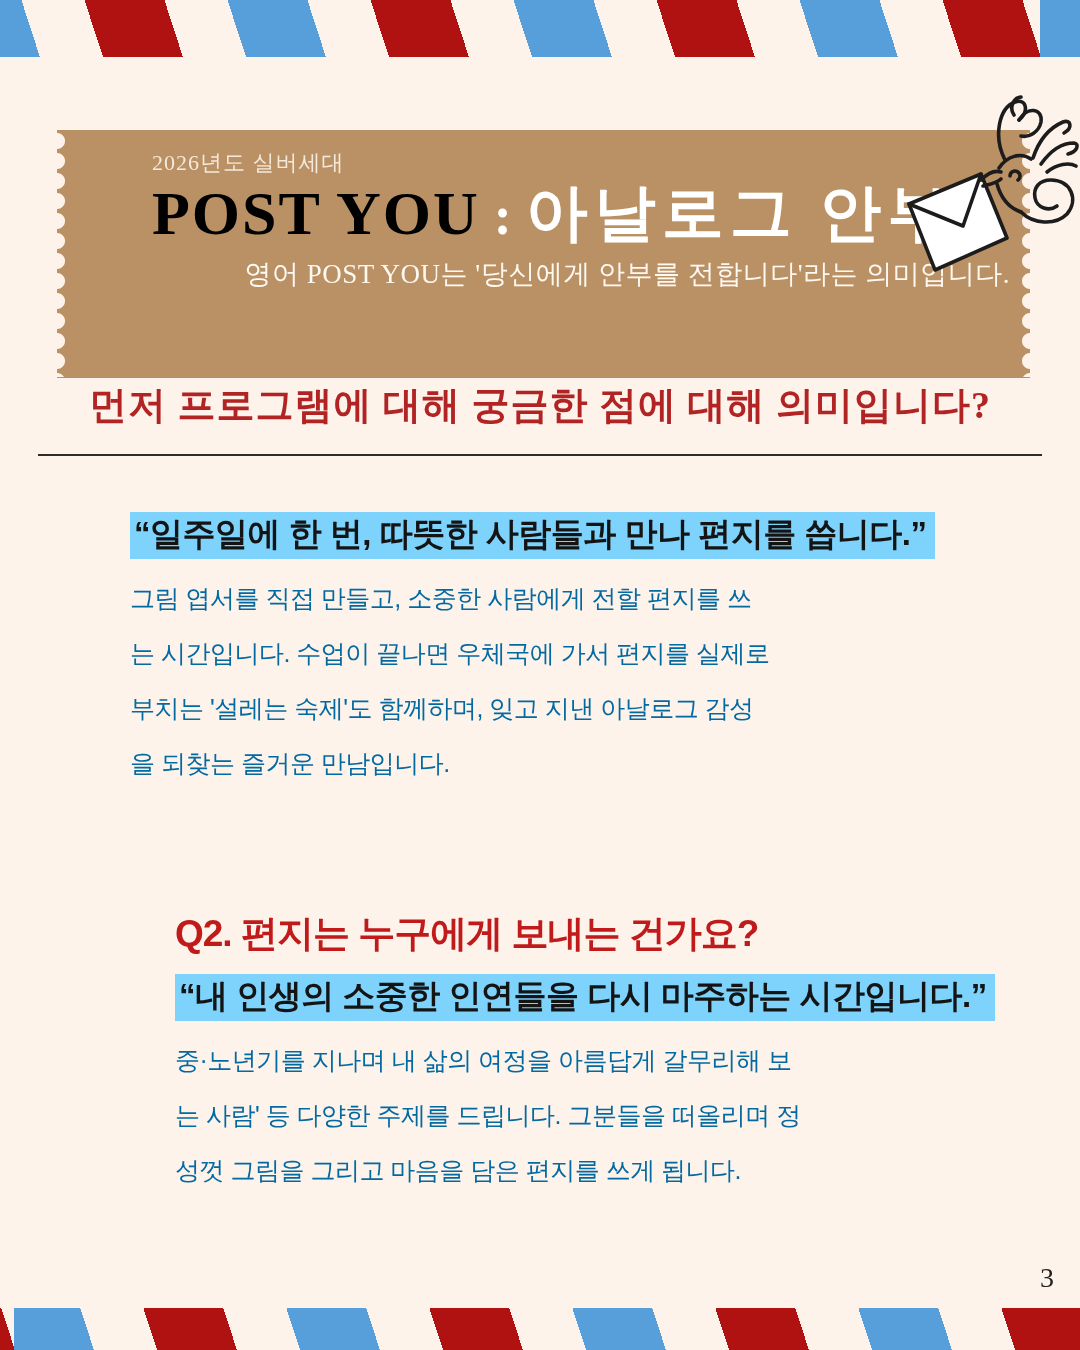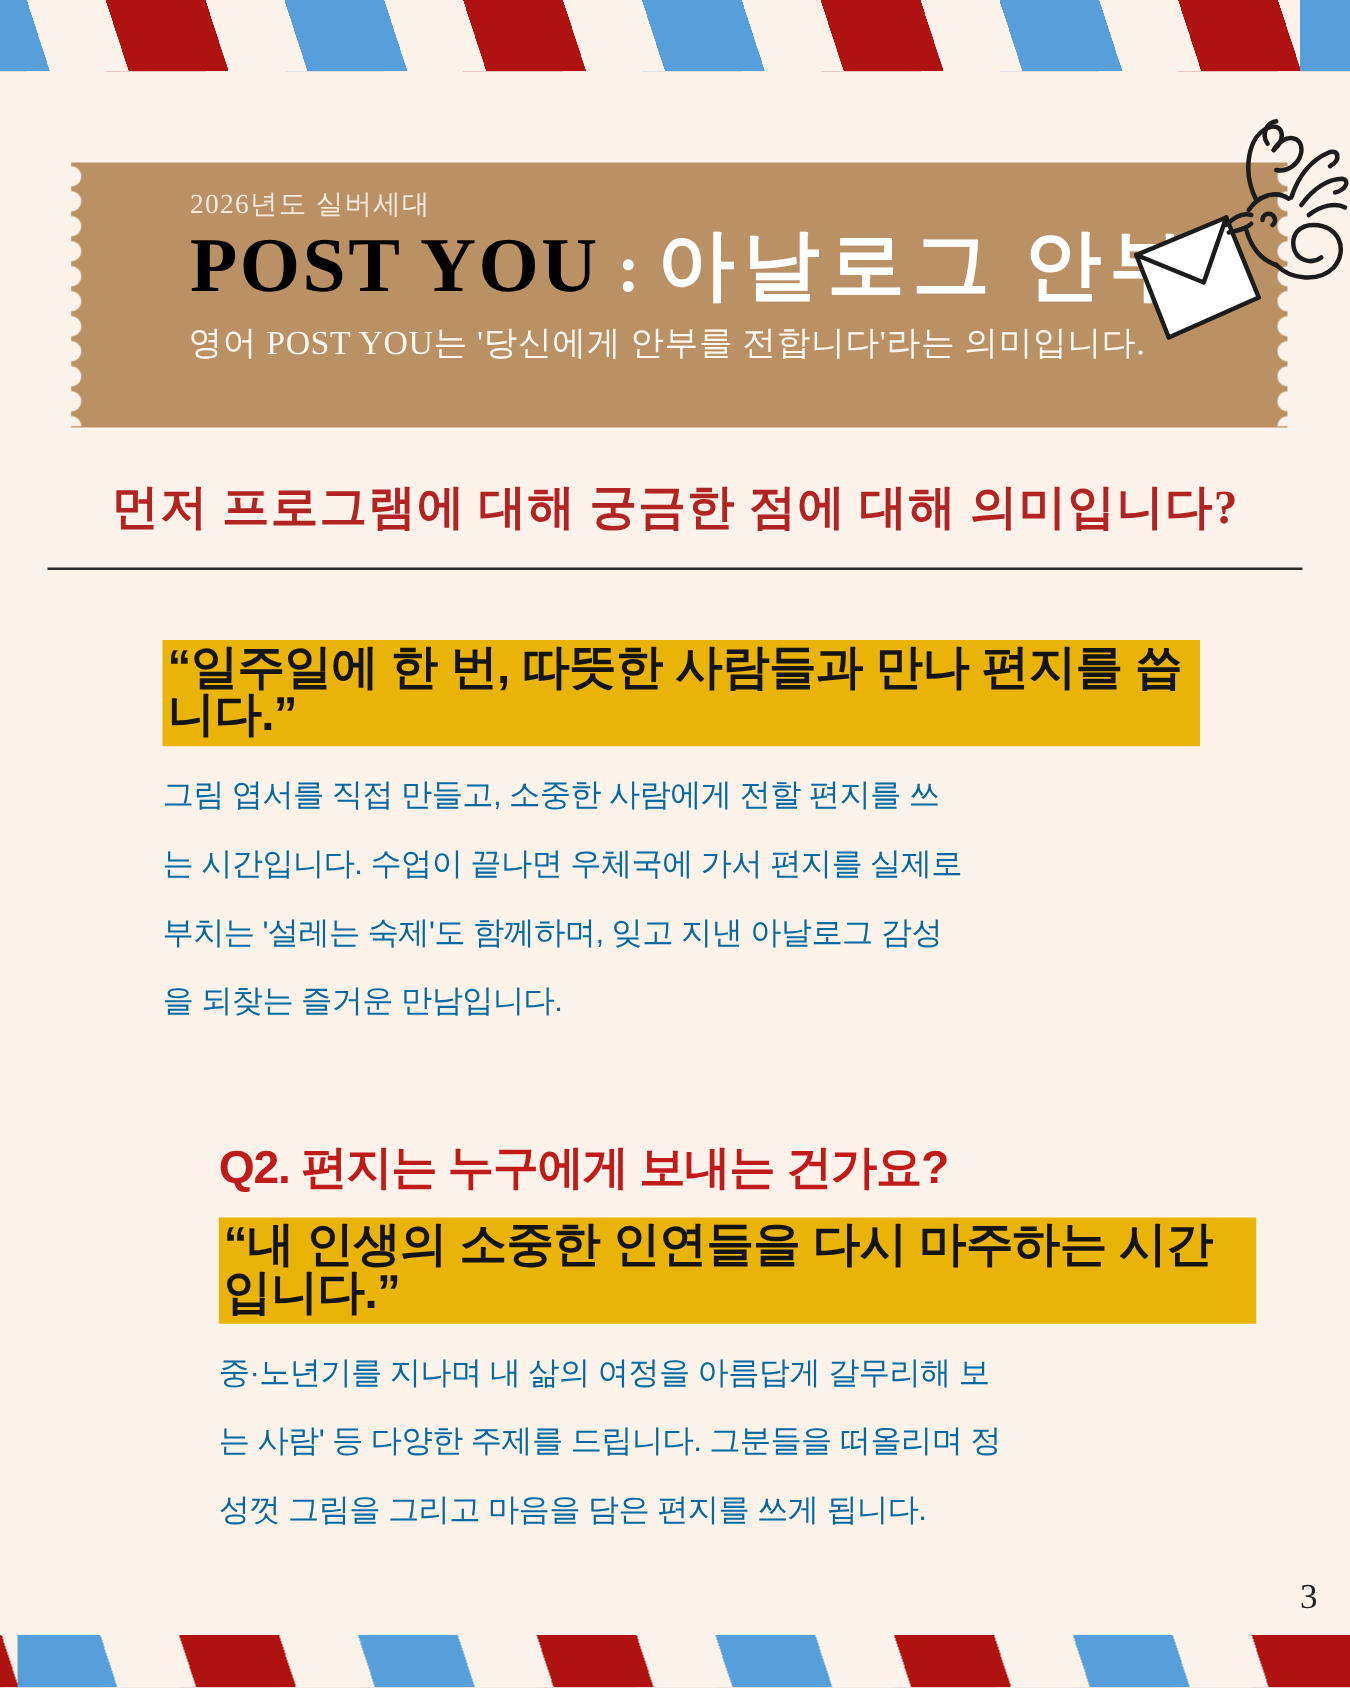--- a/index.html
+++ b/index.html
@@ -21,21 +21,21 @@
       #fdf3eb 76px 136px,
       #b01111 136px 212px,
       #fdf3eb 212px 272px);
   }
   .stripe-top    { top:0;    height:57px; background-position:-40px 0; }
   .stripe-bottom { bottom:0; height:42px; background-position:14px 0; }
 
   
   .banner {
     position:absolute; left:57px; top:130px;
-    width:973px; height:212px;
+    width:973px; height:248px;
     background:#ba9065;
   }
   .banner::before, .banner::after {
     content:""; position:absolute; top:1px; bottom:1px; width:16px;
     background-image:radial-gradient(circle 8px at 8px 10px, #fdf3eb 7.5px, rgba(0,0,0,0) 8.5px);
     background-size:16px 20px; background-repeat:repeat-y;
   }
   .banner::before { left:-8px; }
   .banner::after  { right:-8px; }
 
@@ -48,21 +48,21 @@
     position:absolute; left:95px; top:44px; width:860px;
     font-family:"Liberation Serif", serif;
     font-weight:700; font-size:62px; line-height:78px;
     white-space:nowrap;
   }
   .title-en    { color:#000000; letter-spacing:2px; }
   .title-colon { color:#ffffff; padding:0 14px; font-size:54px; }
   .title-ko    { color:#ffffff; letter-spacing:6px; }
   .banner-sub {
     position:absolute; left:0; right:20px; top:126px;
-    text-align:center;
+    text-align:right;
     font-family:"Liberation Serif", serif;
     font-size:27px; color:#fdf8f0; letter-spacing:0.5px;
   }
 
   
   .bird { position:absolute; left:893px; top:86px; width:187px; height:207px; }
   .bird path { fill:none; stroke:#1c1c1c; stroke-width:3.6; stroke-linecap:round; stroke-linejoin:round; }
   .bird .env { fill:#ffffff; }
 
   
@@ -83,22 +83,22 @@
   .qa-1 { top:512px; }
   .qa-2 { top:912px;margin-left:45px; }
   .question {
     font-size:37px; font-weight:800; color:#c01a1a;
     letter-spacing:-1px; line-height:44px;
     margin-bottom:18px;
   }
   .highlight-row { margin-bottom:12px; }
   .highlight {
     display:inline-block;
-    background:#eab308; color:#141414;
-    font-size:38px; font-weight:700; letter-spacing:-0.5px;
+    background:#7dd3fc; color:#141414;
+    font-size:33px; font-weight:700; letter-spacing:-0.5px;
     padding:3px 8px 6px 4px; line-height:38px;
   }
   .body-line {
     font-size:25px; color:#0369a1; letter-spacing:-0.5px;
     line-height:55px; white-space:nowrap;
   }
 
   
   .page-number {
     position:absolute; left:1040px; top:1262px;

